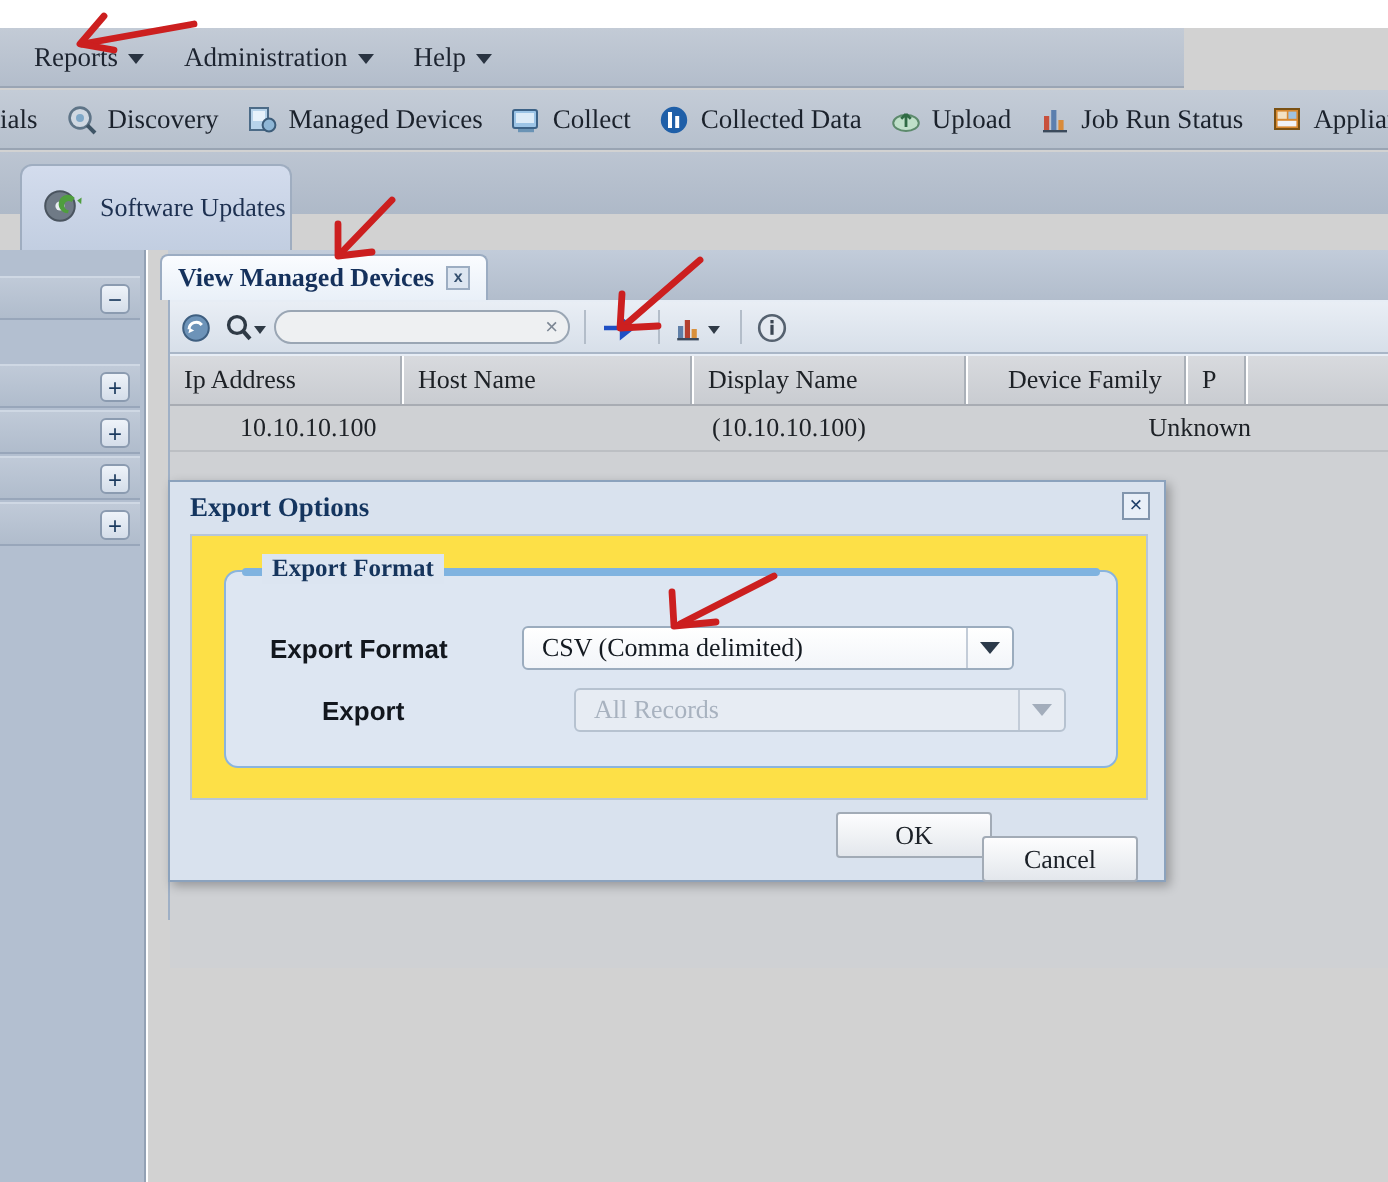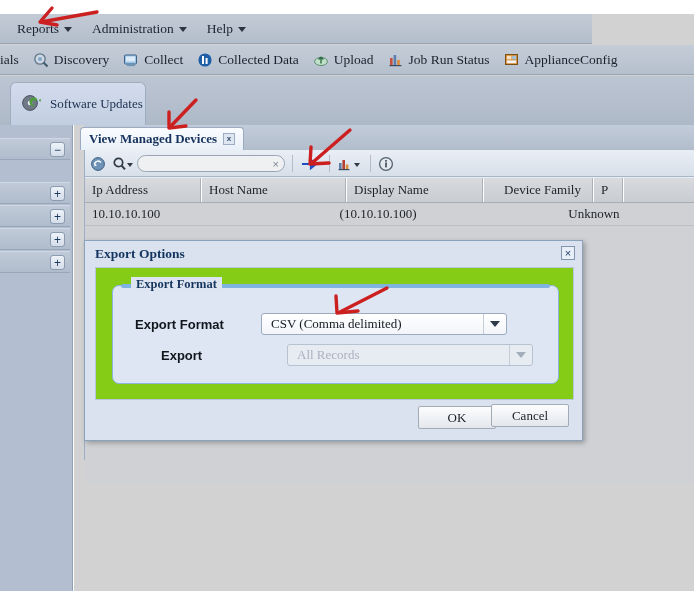--- a/index.html
+++ b/index.html
@@ -30,21 +30,21 @@
   .toolbar{
     position:absolute;left:0;top:45px;width:694px;height:30px;
     background:linear-gradient(#c4ccd7,#b6c0cd);
     border-bottom:1px solid #99a4b3;
     display:flex;align-items:center;overflow:hidden;box-sizing:border-box;
   }
   .tb-item{display:flex;align-items:center;gap:5px;padding:0 7px;white-space:nowrap;font-size:13.5px;color:#1b222c;}
   .tb-ico{width:16px;height:16px;position:relative;flex:0 0 16px;display:block;}
   
   .ribbon{
-    position:absolute;left:0;top:76px;width:694px;height:49px;
+    position:absolute;left:0;top:76px;width:694px;height:31px;
     background:linear-gradient(#bcc5d2,#aeb9c8);
   }
   .bigtab{
     position:absolute;left:10px;top:6px;width:136px;height:43px;
     background:linear-gradient(#d3dced,#c2cee1);
     border:1px solid #9fadc0;border-bottom:none;
     border-radius:6px 6px 0 0;
     display:flex;align-items:center;gap:5px;padding-left:10px;box-sizing:border-box;
     color:#1d3050;font-size:13px;
   }
@@ -134,21 +134,21 @@
     position:absolute;left:10px;top:5px;color:#14355f;font-weight:bold;font-size:13.5px;
   }
   .dlg-close{
     position:absolute;right:7px;top:5px;width:14px;height:14px;
     background:#e8eff8;border:1px solid #8195ad;
     font-family:"Liberation Sans",sans-serif;font-size:11px;line-height:12px;
     text-align:center;color:#20406b;box-sizing:border-box;
   }
   .dlg-body{
     position:absolute;left:10px;top:26px;width:479px;height:133px;
-    background:#84cc16;border:1px solid #b7c6d8;box-sizing:border-box;
+    background:#fde047;border:1px solid #b7c6d8;box-sizing:border-box;
   }
   .fieldset{
     position:absolute;left:16px;top:17px;width:447px;height:99px;
     background:#dde6f2;border:1px solid #8ab4dd;border-radius:7px;
     box-sizing:border-box;
   }
   .fs-bar{position:absolute;left:8px;right:8px;top:-2px;height:4px;background:#7fb3e0;border-radius:2px;}
   .fs-legend{
     position:absolute;left:18px;top:-9px;background:#dce5f1;padding:0 5px;
     color:#16355d;font-weight:bold;font-size:12.5px;
@@ -209,20 +209,30 @@
     <span class="tb-ico">
       <svg width="16" height="16" viewBox="0 0 16 16">
         <circle cx="7" cy="7" r="5.2" fill="#cfd8e2" stroke="#5e7487" stroke-width="1.3"></circle>
         <circle cx="7" cy="7" r="2" fill="#7fa8c8"></circle>
         <line x1="10.6" y1="10.6" x2="14.5" y2="14.5" stroke="#3f5566" stroke-width="2"></line>
       </svg>
     </span>
     <span>Discovery</span>
   </div>
 
+  <div class="tb-item">
+    <span class="tb-ico">
+      <svg width="16" height="16" viewBox="0 0 16 16">
+        <rect x="2" y="2" width="9" height="11" fill="#b7d3ea" stroke="#4c6b87" stroke-width="1"></rect>
+        <rect x="3.5" y="3.5" width="6" height="5" fill="#e7f2fb"></rect>
+        <circle cx="11.5" cy="10.5" r="3.2" fill="#8fb7d6" stroke="#3c5c79" stroke-width="1"></circle>
+      </svg>
+    </span>
+    <span>Managed Devices</span>
+  </div>
 
   <div class="tb-item">
     <span class="tb-ico">
       <svg width="16" height="16" viewBox="0 0 16 16">
         <rect x="1.5" y="3" width="12" height="9" rx="1" fill="#9cc4e6" stroke="#3c6287" stroke-width="1"></rect>
         <rect x="3" y="4.5" width="9" height="5" fill="#dcebf8"></rect>
         <rect x="4" y="12.5" width="8" height="1.6" fill="#6a93b5"></rect>
       </svg>
     </span>
     <span>Collect</span>
@@ -363,21 +373,21 @@
 
   <div class="grid">
     <div class="ghead">
       <div style="width:117px;">Ip Address</div>
       <div style="width:145px;">Host Name</div>
       <div style="width:137px;">Display Name</div>
       <div style="width:110px;padding-left:20px;">Device Family</div>
       <div style="width:30px;">P</div>
     </div>
     <div class="grow">
-      <div style="width:117px;">10.10.10.100</div>
+      <div style="width:117px;margin-left:28px;">10.10.10.100</div>
       <div style="width:145px;"></div>
       <div style="width:137px;">(10.10.10.100)</div>
       <div style="width:105px;"></div>
       <div style="width:110px;">Unknown</div>
       <div style="width:30px;"></div>
     </div>
     <div class="gbody"></div>
   </div>
 </div>
 
@@ -406,21 +416,21 @@
           <span>All Records</span>
           <span class="sel-arrow">
               <i class="chev dim"></i>
             </span>
         </div>
       </div>
     </div>
   </div>
 
   <div class="dlg-btn" style="left:333px;top:165px;">OK</div>
-  <div class="dlg-btn" style="left:406px;top:163px;">Cancel</div>
+  <div class="dlg-btn" style="left:406px;top:177px;">Cancel</div>
 </div>
 
 <svg class="annot">
   <g stroke="#cc1f1f" stroke-width="3.4" fill="none" stroke-linecap="round" stroke-linejoin="round">
 
     <g>
       <path d="M41 22 L97 12"></path>
       <path d="M52 8 L40 22 L57 25"></path>
     </g>
 

